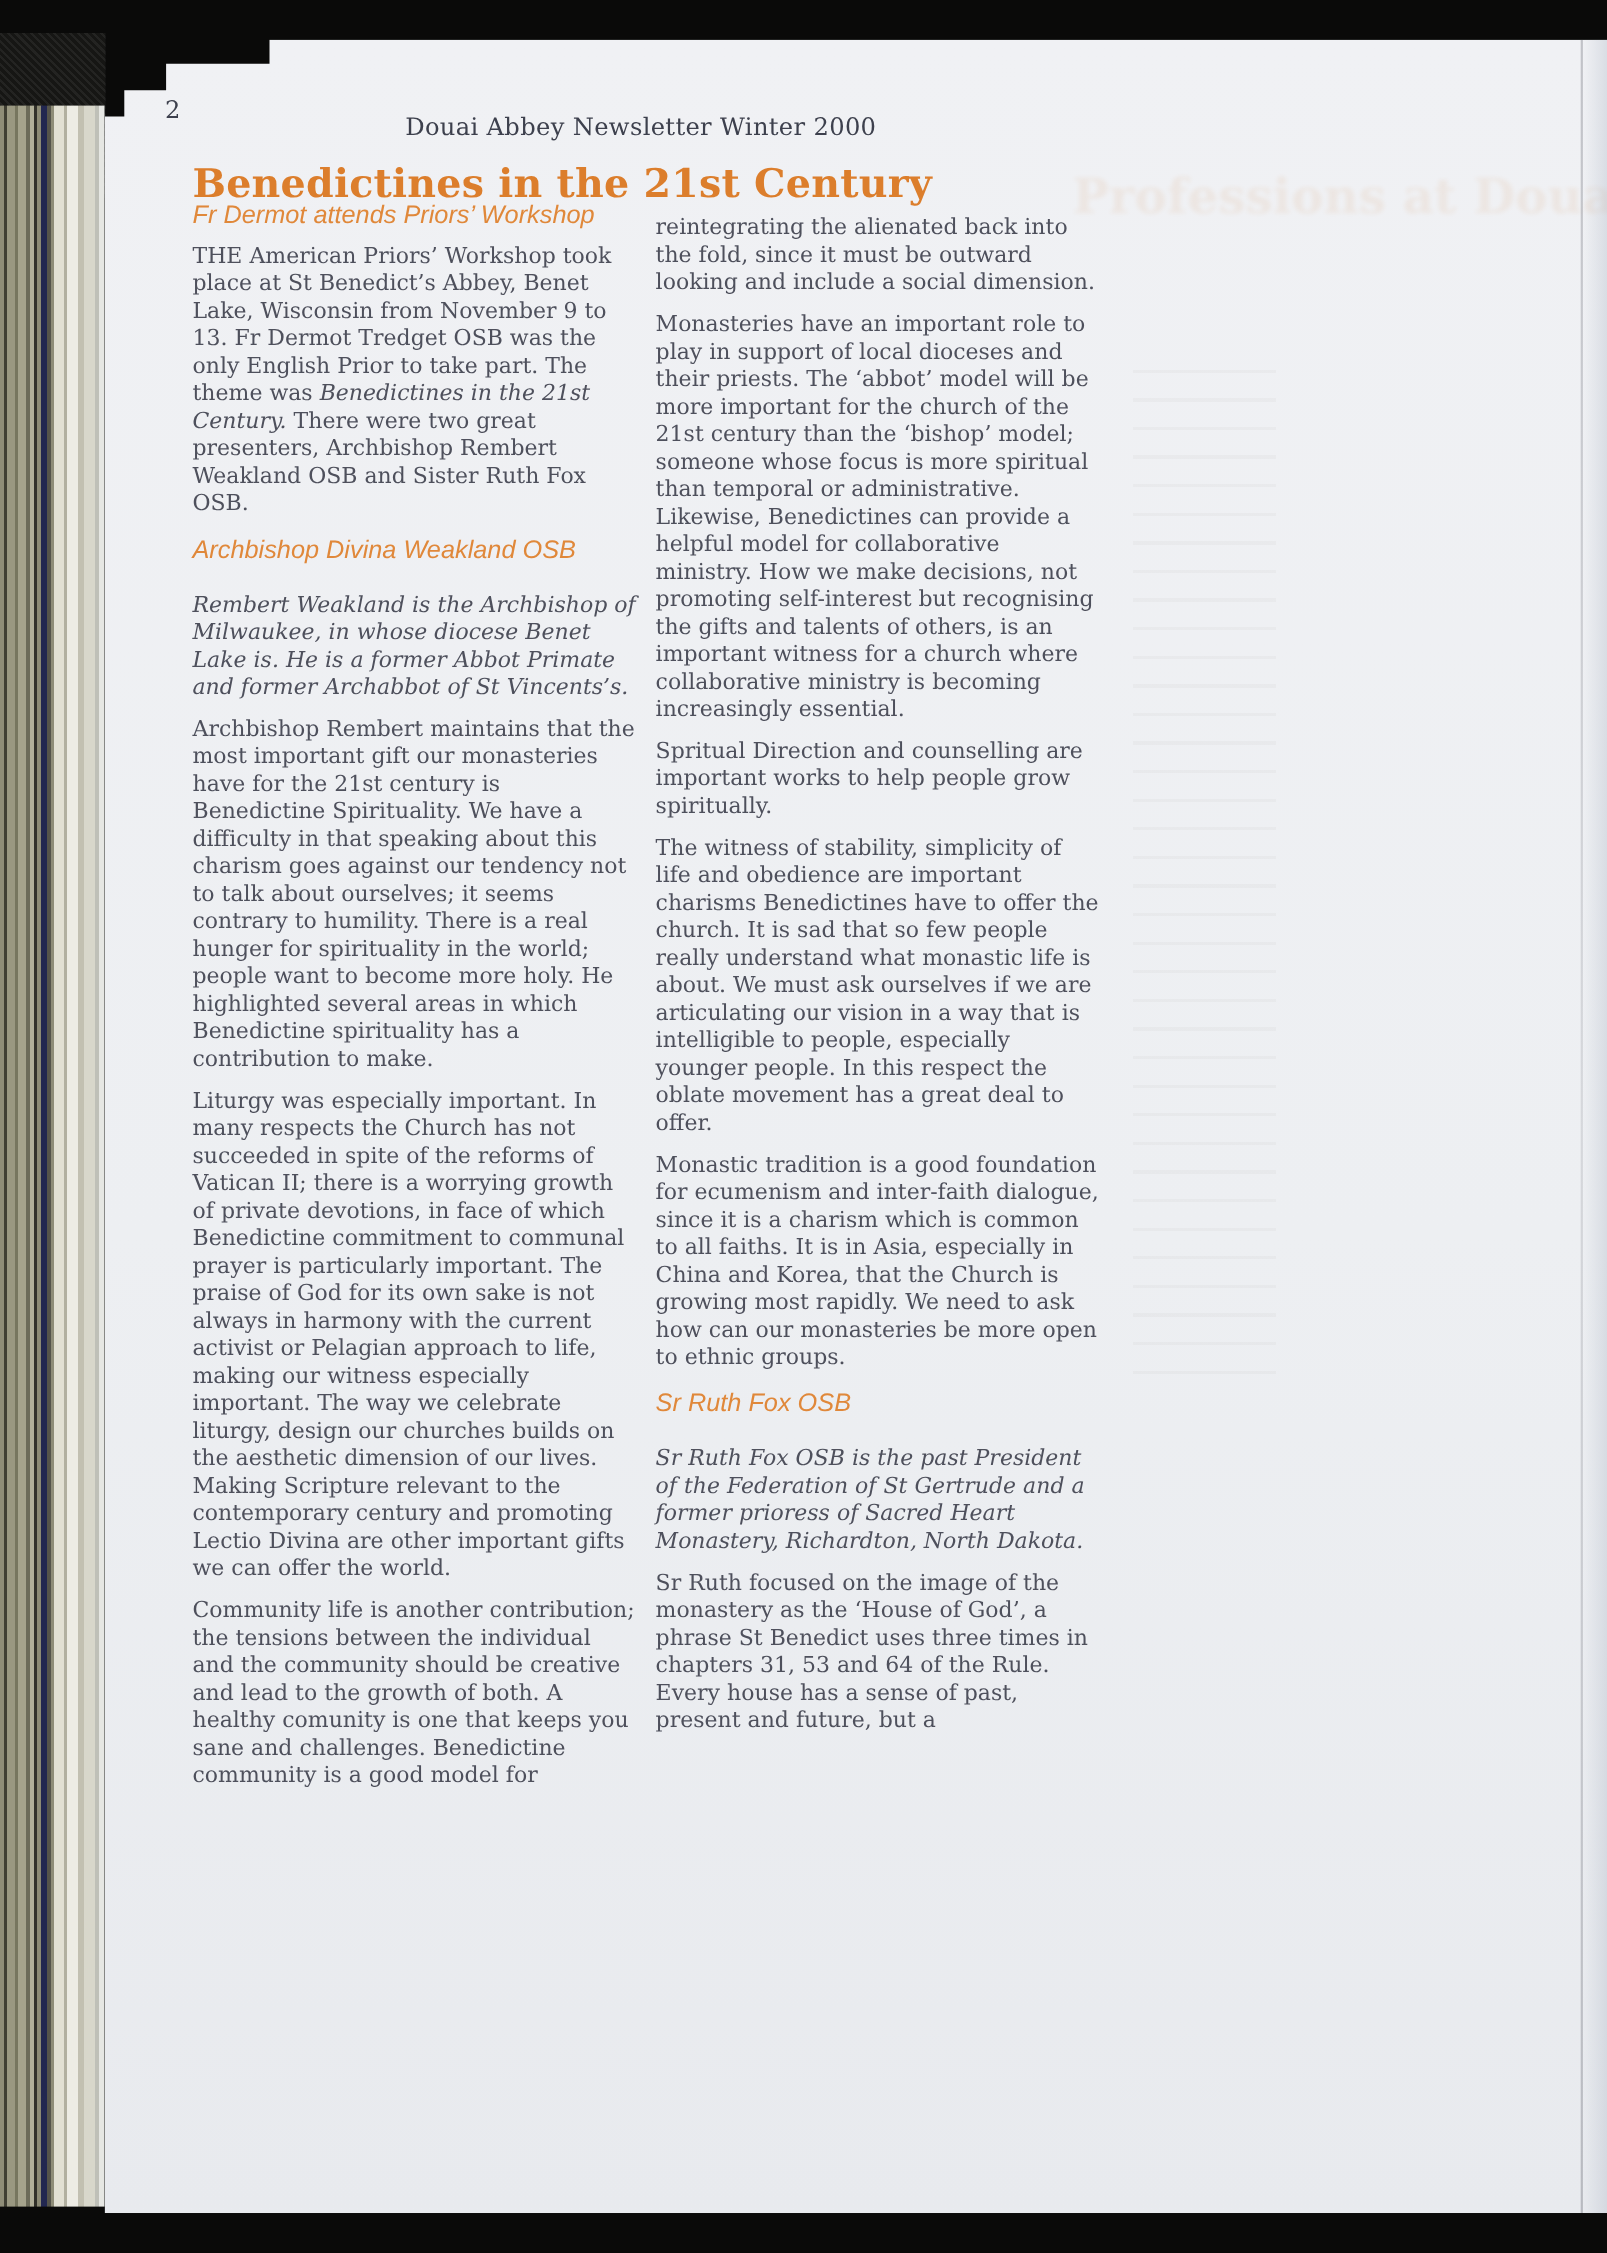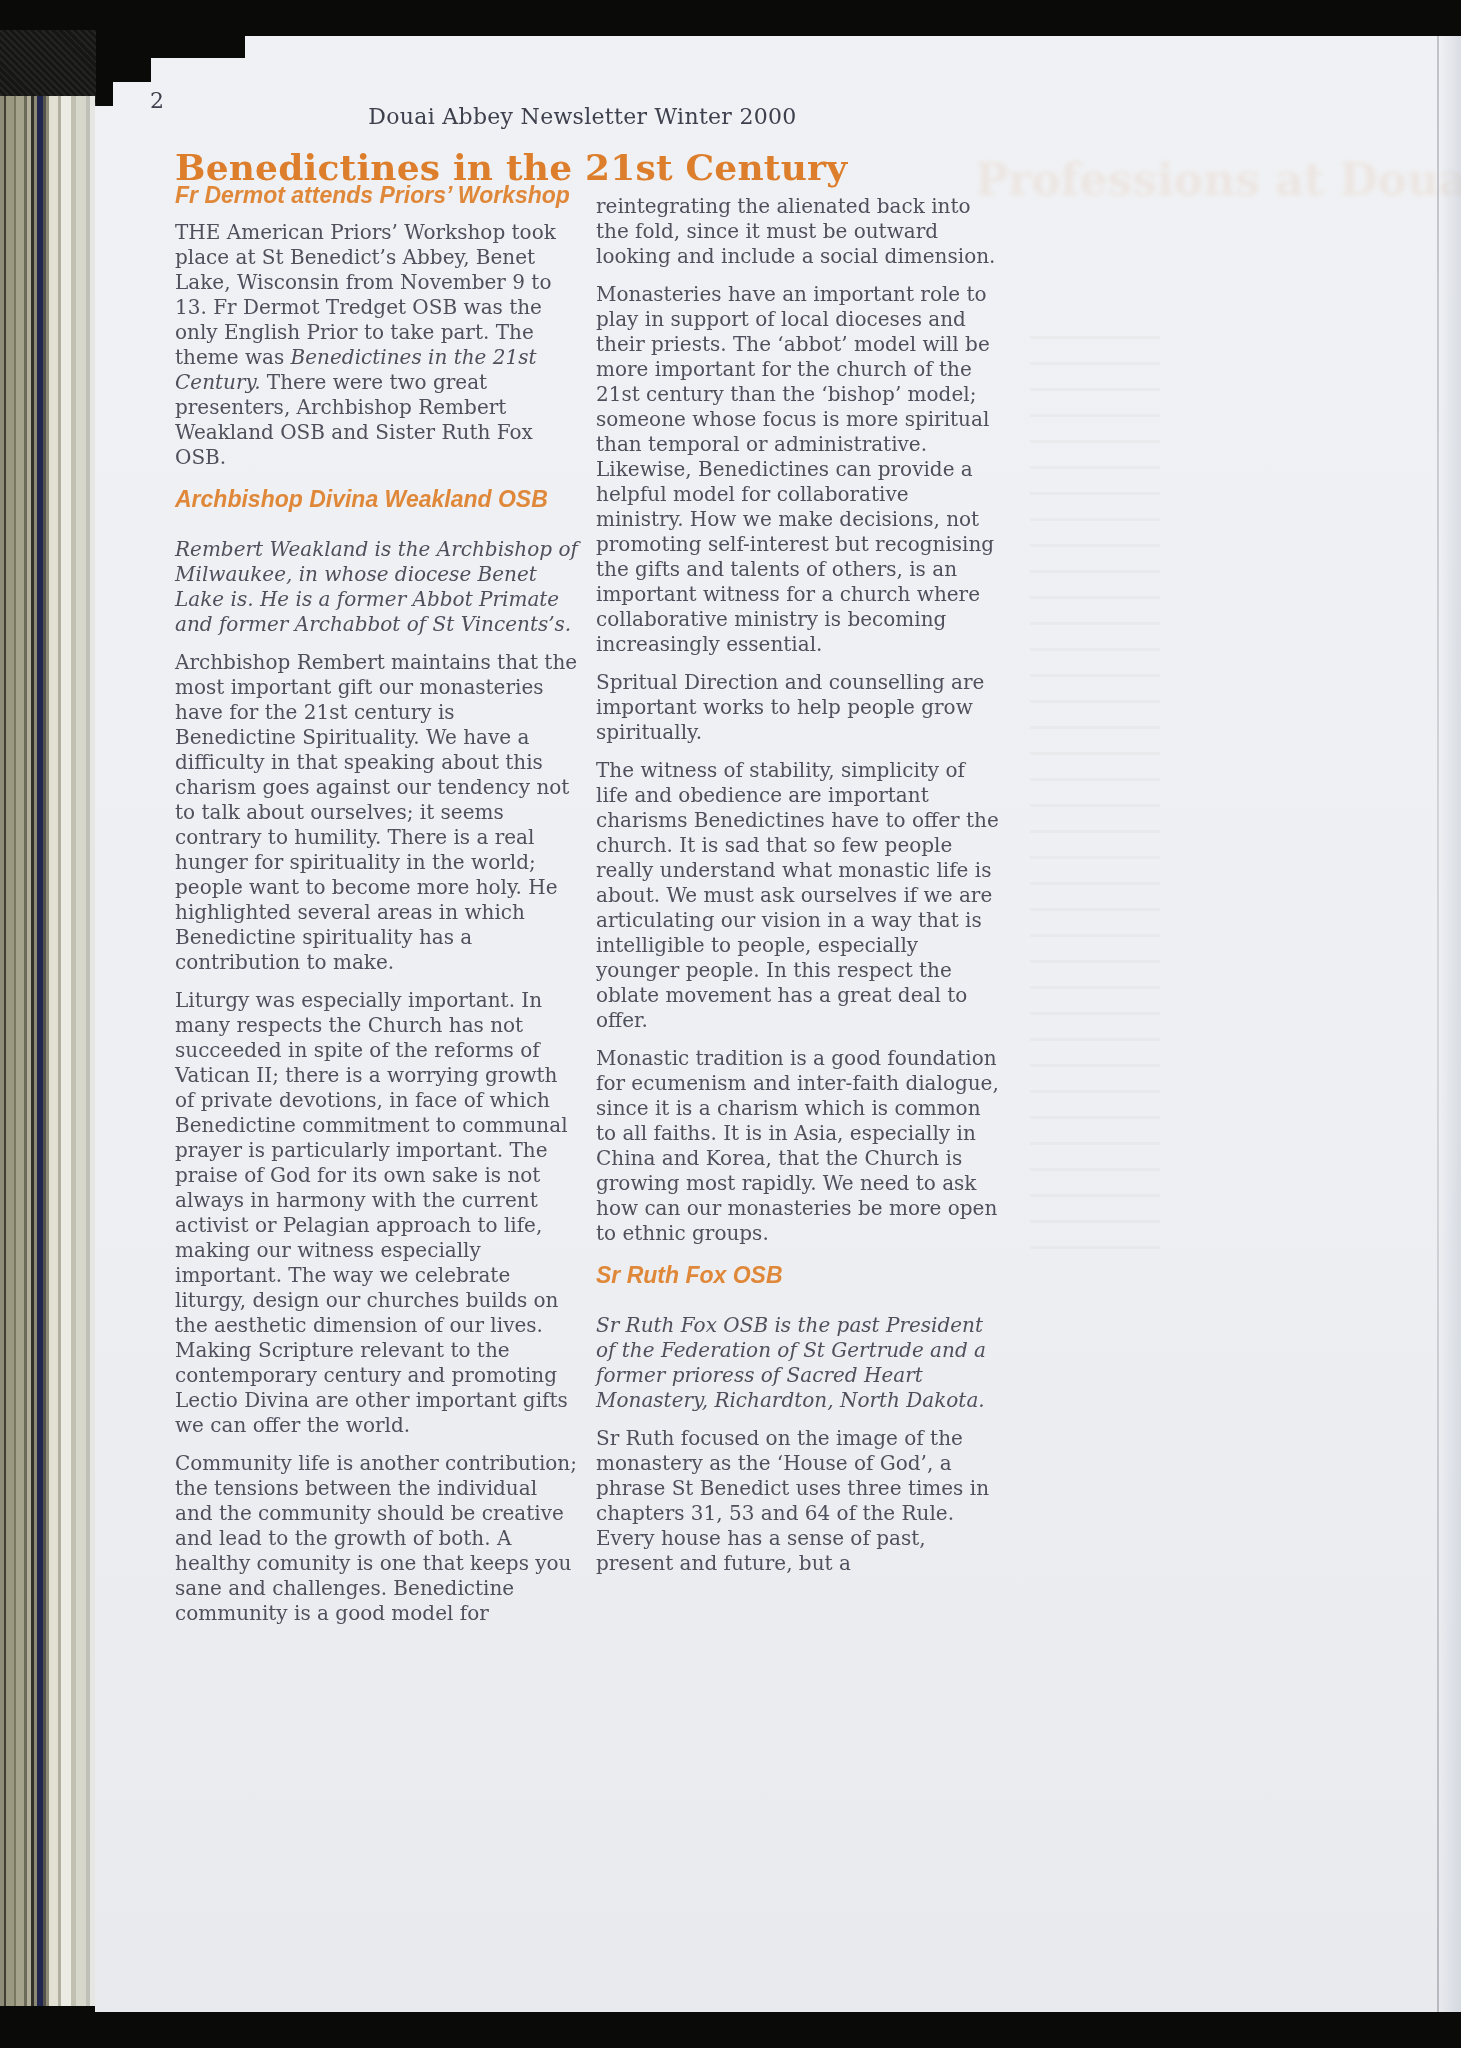--- a/index.html
+++ b/index.html
@@ -41,21 +41,21 @@
   
   .article-title{position:absolute;left:80px;top:86px;width:900px;
     font-family:"DejaVu Serif",serif;font-weight:bold;font-size:36px;color:#dc7e2c;letter-spacing:.2px;}
 
   .col{position:absolute;width:405px;font-size:20px;line-height:25px;color:#4e505c;text-align:left;}
   #col-left{left:80px;top:146px;}
   #col-right{left:501px;top:158px;}
   .col p{margin:0 0 13px 0;}
   .col p em{font-style:italic;}
   .col p.lede{font-style:italic;margin-top:24px;}
-  .subhead{font-family:"Liberation Sans","DejaVu Sans",sans-serif;font-style:italic;font-weight:bold;
+  .subhead{font-family:"Liberation Sans","DejaVu Sans",sans-serif;font-style:italic;font-weight:normal;
     font-size:23px;line-height:27px;color:#e0883a;margin:16px 0 11px 0;}
   .subhead:first-child{margin-top:0;}
 </style>
 </head>
 <body>
 
 <div id="scene">
 
   <div class="cover-edge"></div>
   <div class="page-stack"></div>

